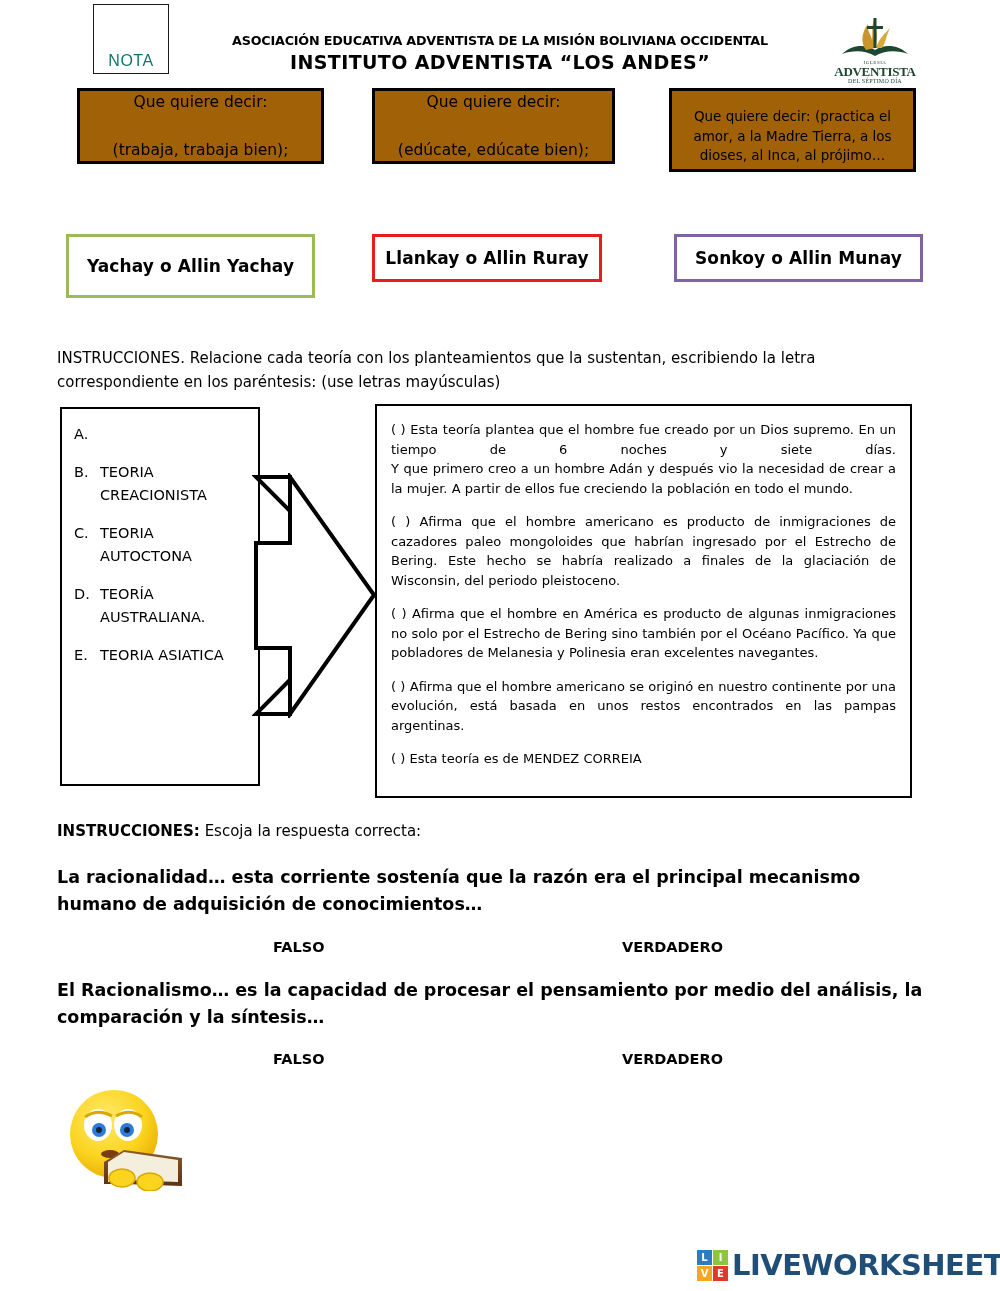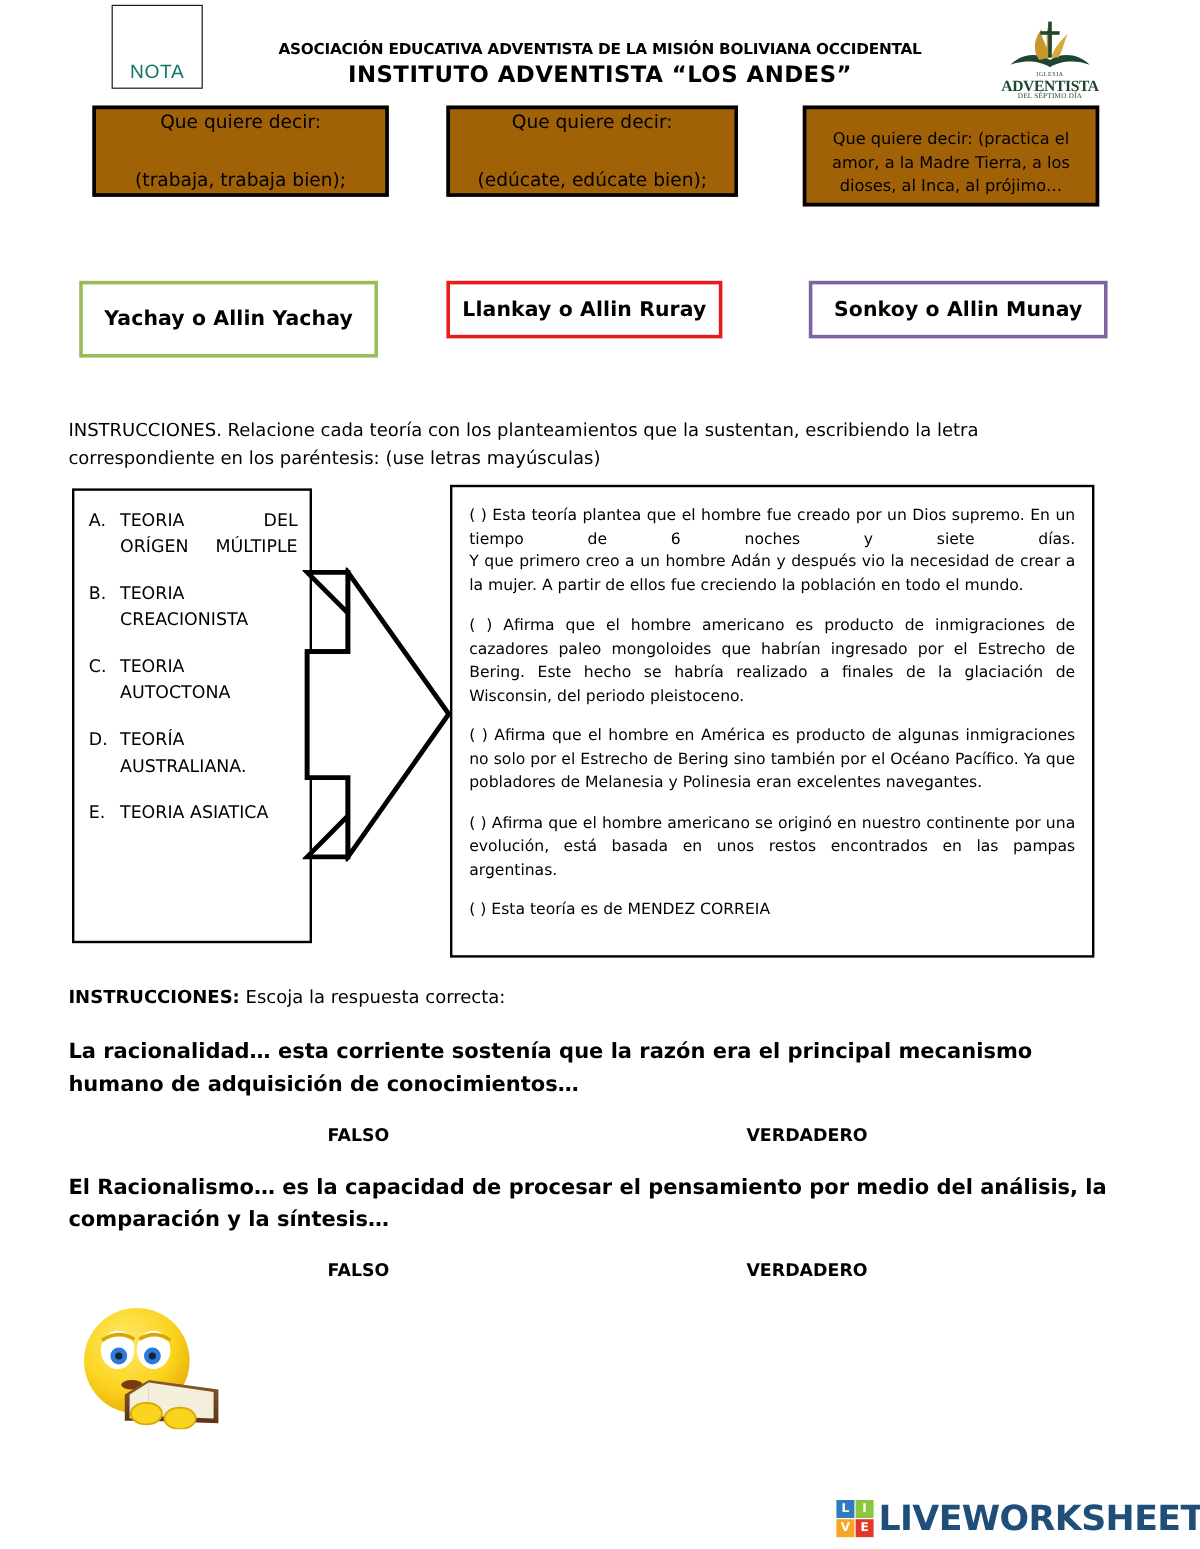--- a/index.html
+++ b/index.html
@@ -293,21 +293,20 @@
 </div>
 <div class="concept-box" id="concept-2">
   <span>Sonkoy o Allin Munay</span>
 </div>
 
 <div id="instructions-1">INSTRUCCIONES. Relacione cada teoría con los planteamientos que la sustentan, escribiendo la letra correspondiente en los paréntesis: (use letras mayúsculas)</div>
 
 <div id="theory-box">
   <div class="theory-item">
     <span class="theory-letter">A.</span>
-    <span class="theory-text justify">TEORIA DEL ORÍGEN MÚLTIPLE</span>
   </div>
   <div class="theory-item">
     <span class="theory-letter">B.</span>
     <span class="theory-text">TEORIA CREACIONISTA</span>
   </div>
   <div class="theory-item">
     <span class="theory-letter">C.</span>
     <span class="theory-text">TEORIA AUTOCTONA</span>
   </div>
   <div class="theory-item">

